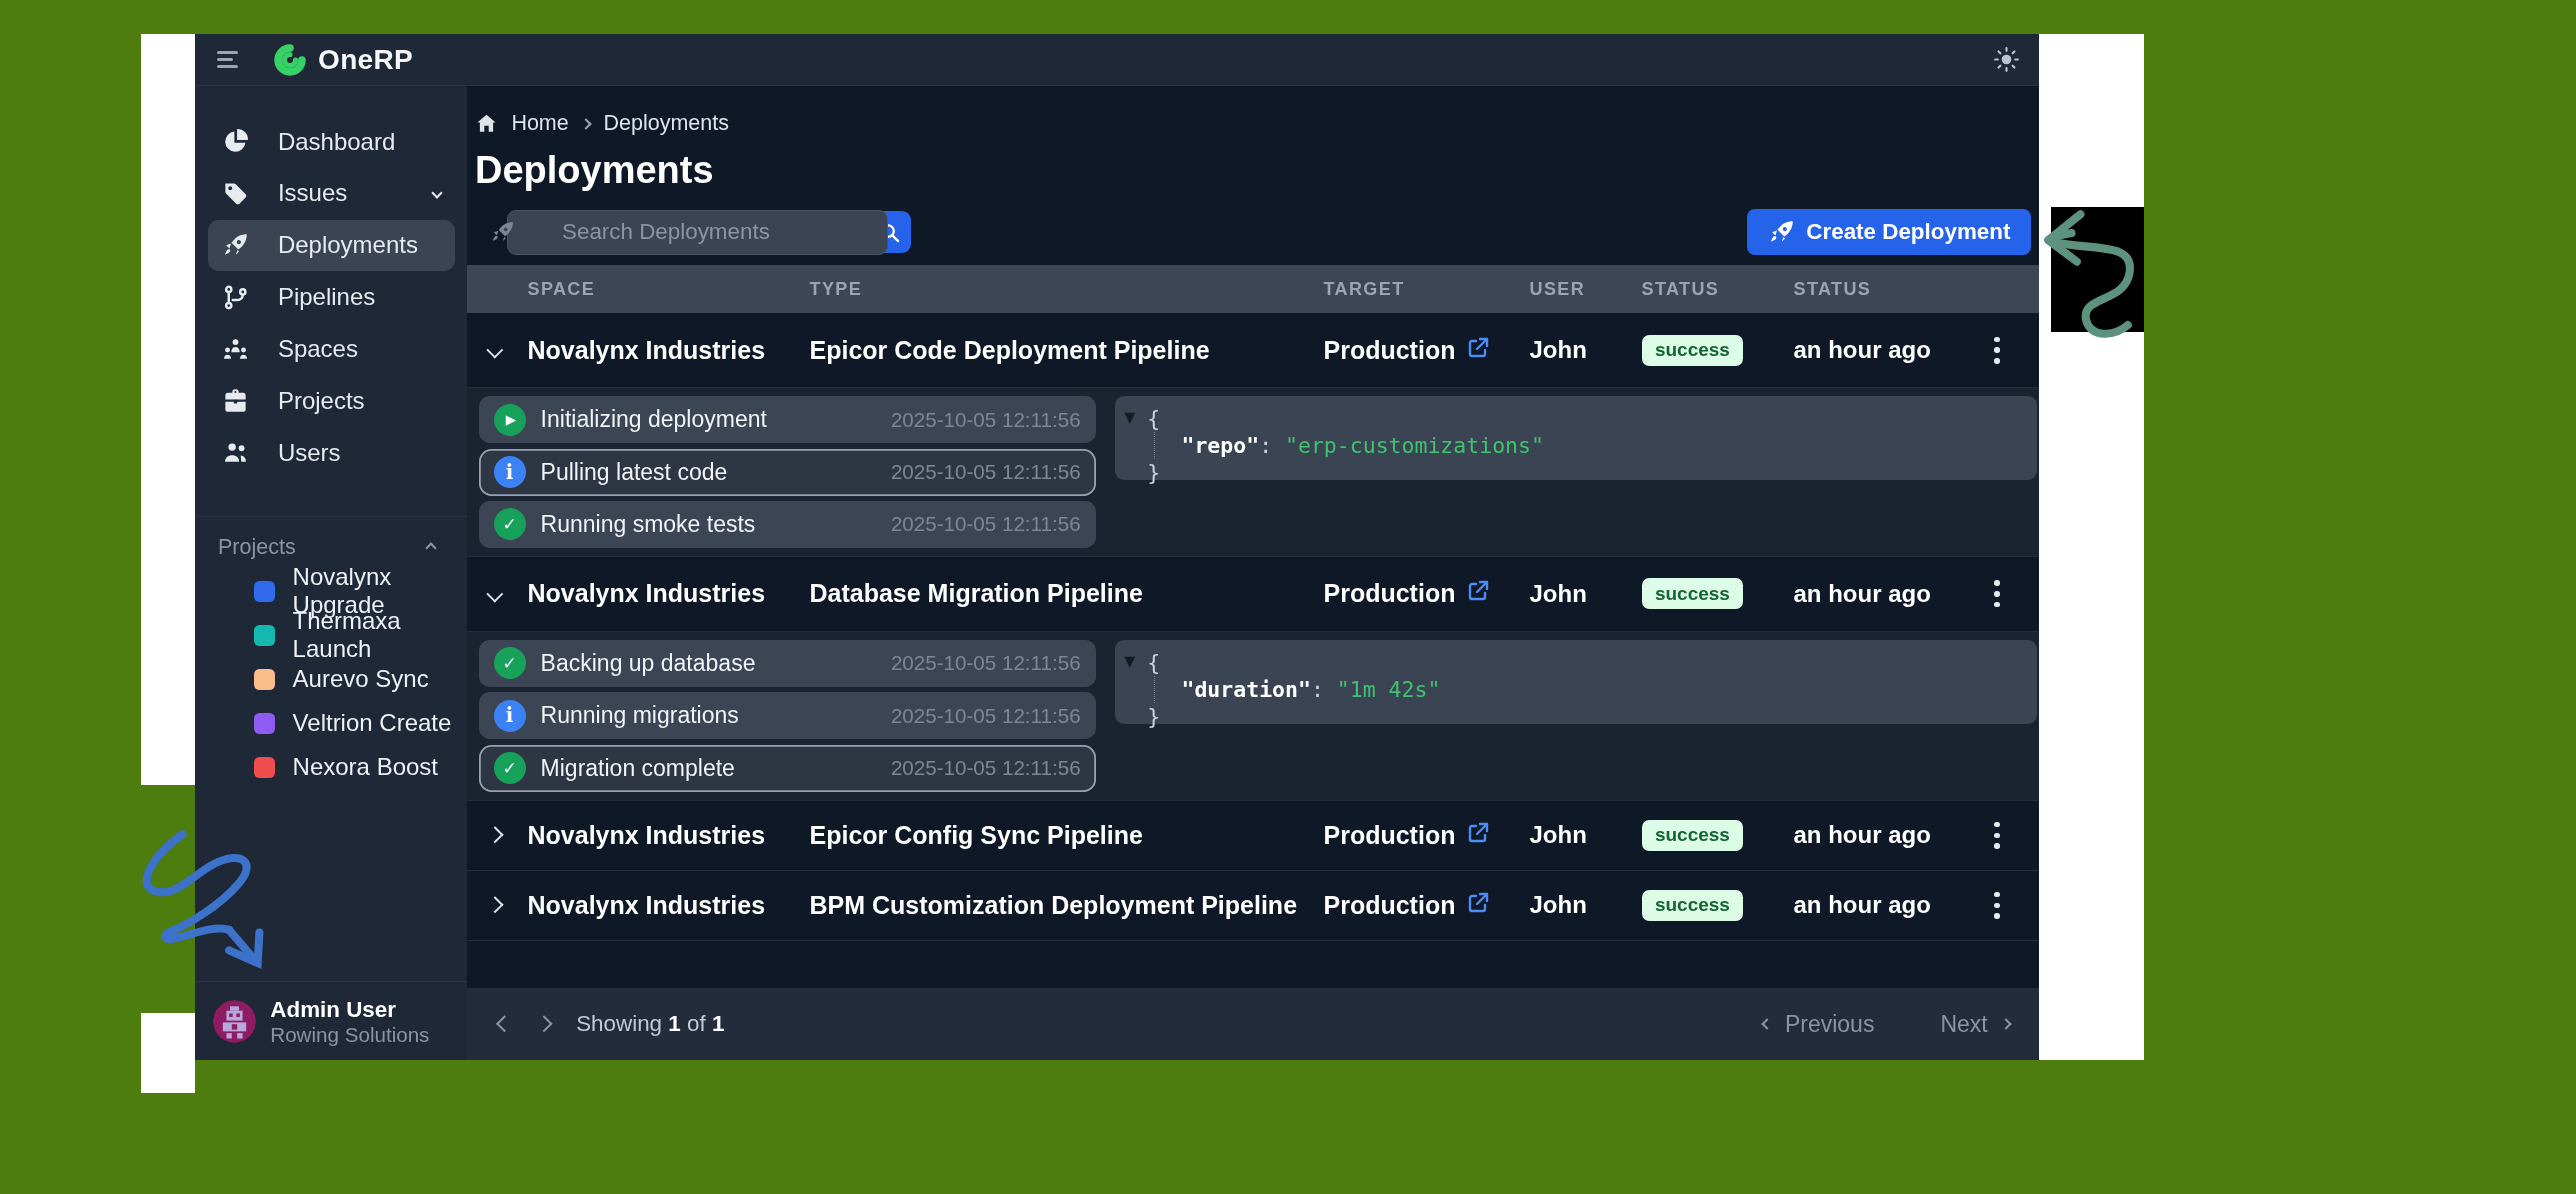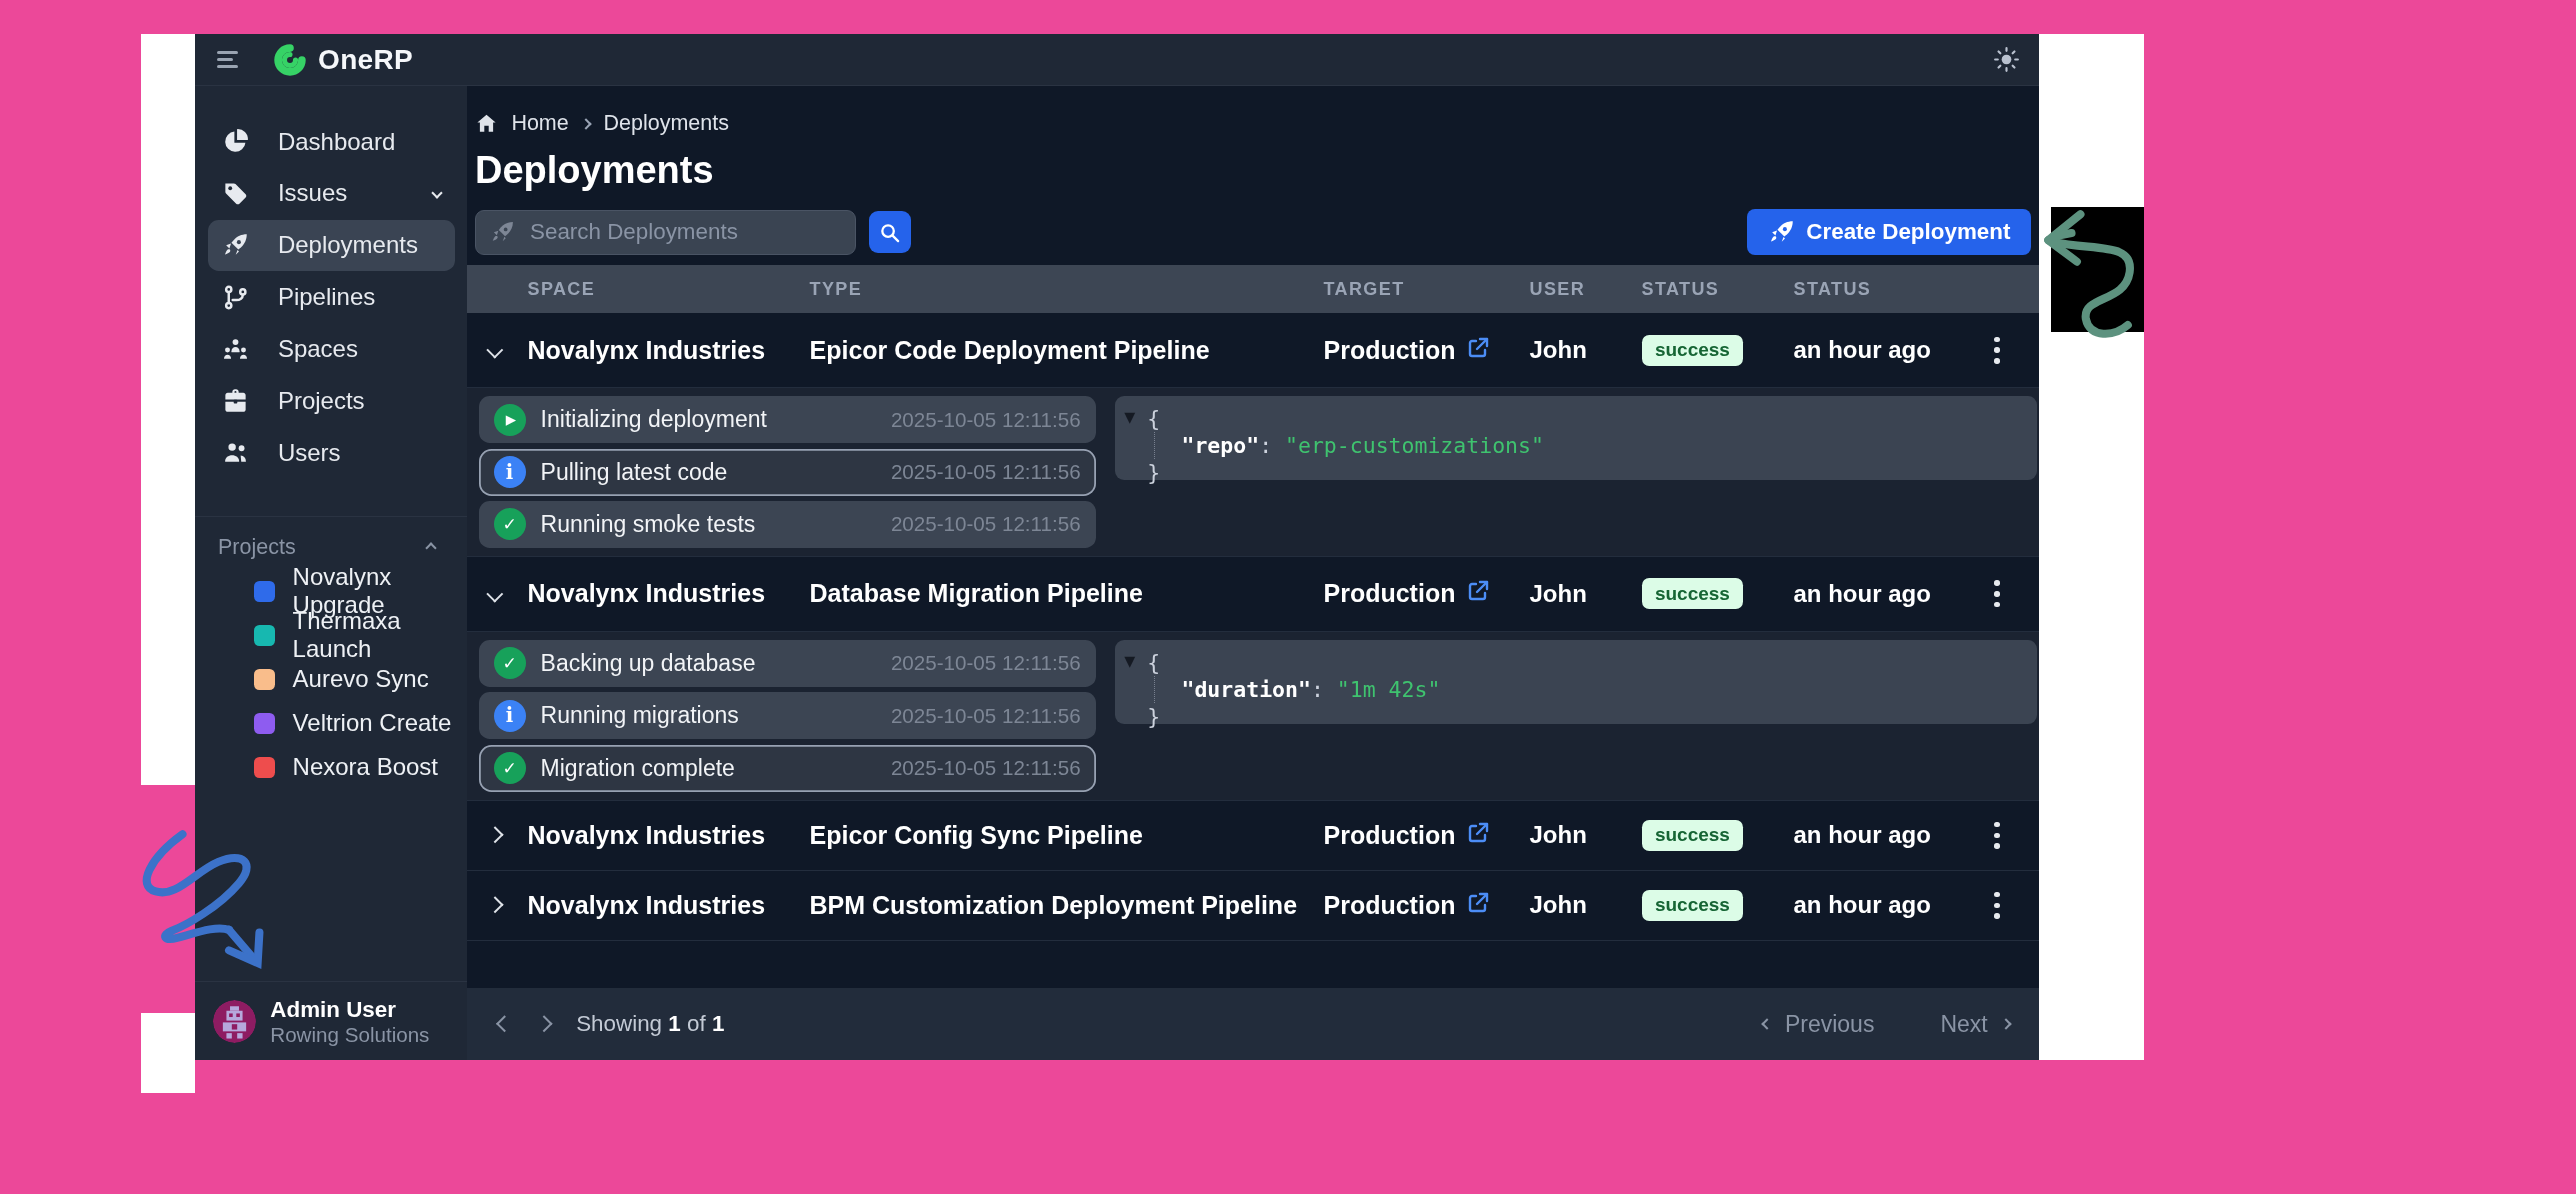--- a/index.html
+++ b/index.html
@@ -1,17 +1,17 @@
 <!DOCTYPE html>
 <html style="font-size:14.3px"><head>
 <meta charset="utf-8">
 <style>
   * { margin:0; padding:0; box-sizing:border-box; }
   body { background:#000; font-family:"Liberation Sans", sans-serif; }
-  .canvas { position:relative; width:2576px; height:1195px; background:#ec4899; overflow:hidden; }
+  .canvas { position:relative; width:2576px; height:1195px; background:#4d7c0f; overflow:hidden; }
 
   
   .strip-left   { position:absolute; left:141px; top:34px;   width:54px;  height:751px;  background:#fff; }
   .strip-left-b { position:absolute; left:141px; top:1013px; width:54px;  height:80px;   background:#fff; }
   .strip-right  { position:absolute; left:2039px; top:34px;  width:105px; height:1026px; background:#fff; }
   .arrow-hole   { position:absolute; left:2051px; top:207px; width:93px; height:125px;  background:#000; }
   .green-arrow  { position:absolute; left:2041px; top:208px; }
   .blue-arrow   { position:absolute; left:134px;  top:827px; z-index:5; }
 
   
@@ -59,21 +59,21 @@
   
   .main { position:absolute; left:272px; top:52px; right:0; bottom:0; background:#0f1827; display:flex; flex-direction:column; }
   .breadcrumb { margin:25px 0 0 8px; display:flex; align-items:center; gap:13.4px; color:#dfe3ea; font-size:21.5px; }
   .breadcrumb .home-ic { color:#dfe3ea; display:flex; }
   .breadcrumb .sep { color:#9aa4b5; }
   .crumb { cursor:pointer; }
   .page-title { margin:13.4px 0 0 8px; color:#fff; font-size:38px; font-weight:700; }
   .toolbar { margin:17px 8px 0 8px; display:flex; align-items:center; }
   .search-wrap { position:relative; width:381px; }
   .search-input { width:100%; height:45px; background:#3a4452; border:0.9px solid #4a5464; border-radius:9px;
-    color:#e7eaef; font-size:22.4px; font-family:"Liberation Sans",sans-serif; padding:0 9px 0 54px; outline:none; }
+    color:#e7eaef; font-size:22.4px; font-family:"Liberation Sans",sans-serif; padding:0 9px 0 54px; outline:none;margin-left:32px; }
   .search-input::placeholder { color:#8a94a5; }
   .search-rocket { position:absolute; left:15px; top:9.8px; color:#7d8695; }
   .search-btn { width:42px; height:42px; margin-left:12.5px; background:#2563eb; border:none; border-radius:9px;
     display:flex; align-items:center; justify-content:center; cursor:pointer; }
   .create-btn { margin-left:auto; height:46px; padding:0 20.6px; background:#2563eb; border:none; border-radius:8px;
     display:flex; align-items:center; gap:11.6px; color:#fff; font-size:22.4px; font-weight:700; cursor:pointer;
     font-family:"Liberation Sans",sans-serif; }
 
   
   .grid { display:grid; grid-template-columns:56px 282px 514px 206px 112px 152px 192px 62px; align-items:center; }

